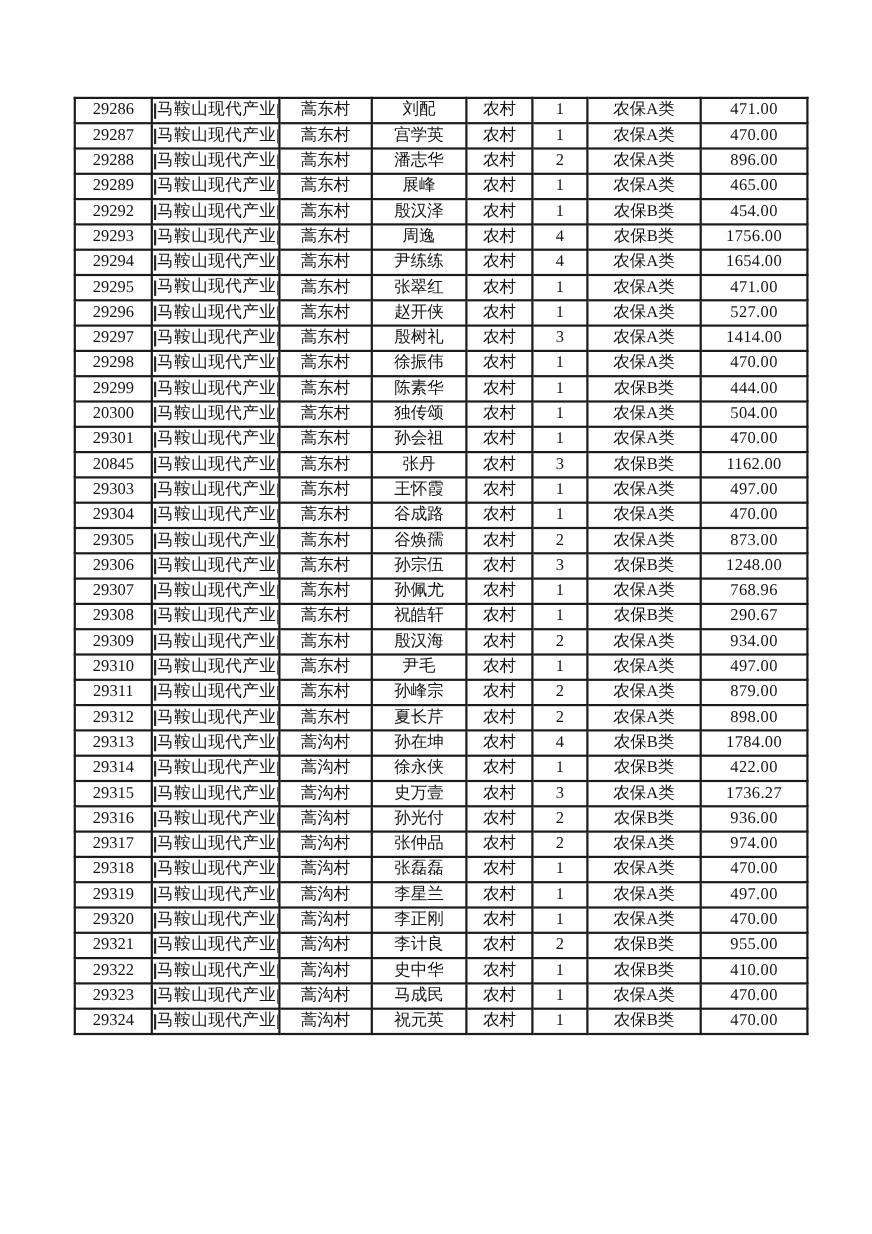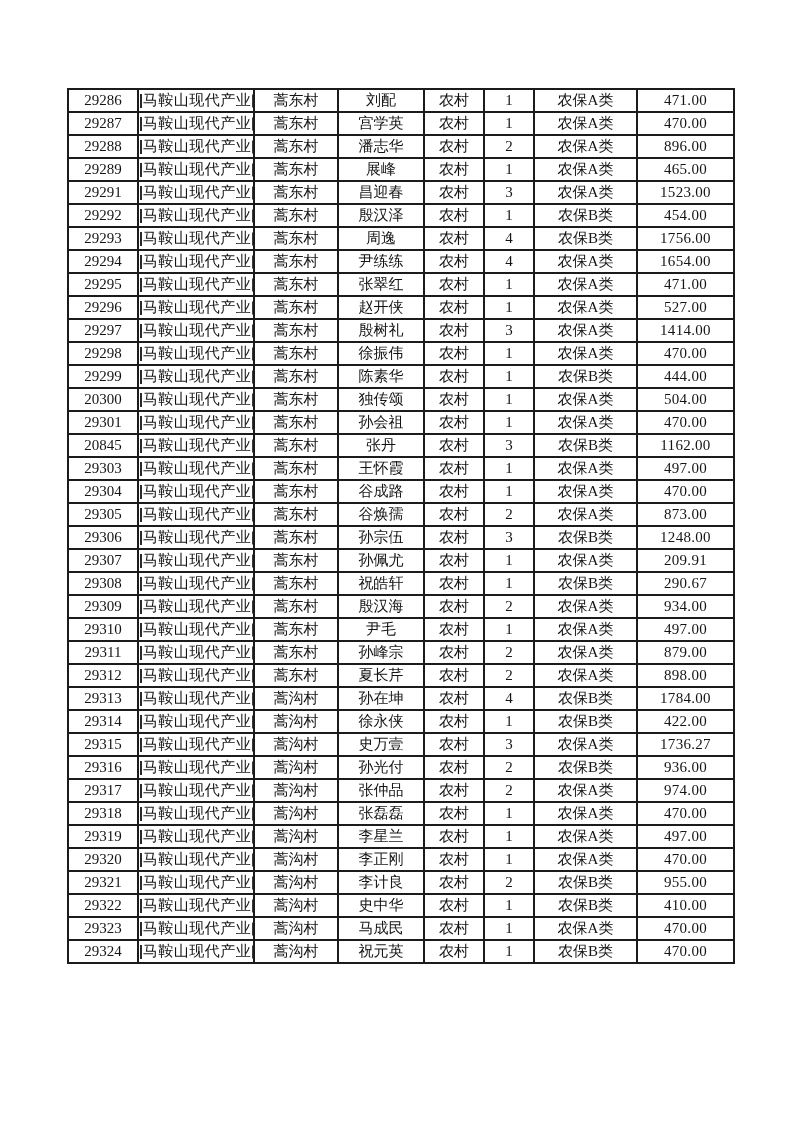--- a/index.html
+++ b/index.html
@@ -121,188 +121,178 @@
           <td class="cell-record-id">29289</td>
           <td class="cell-employer"><span class="clip-text">马鞍山现代产业</span></td>
           <td class="cell-village">蒿东村</td>
           <td class="cell-name">展峰</td>
           <td class="cell-residence-type">农村</td>
           <td class="cell-person-count">1</td>
           <td class="cell-insurance-type">农保A类</td>
           <td class="cell-amount">465.00</td>
         </tr>
         <tr>
-          <td class="cell-record-id">29291</td>
-          <td class="cell-employer"><span class="clip-text">马鞍山现代产业</span></td>
-          <td class="cell-village">蒿东村</td>
-          <td class="cell-name">昌迎春</td>
+          <td class="cell-record-id">29292</td>
+          <td class="cell-employer"><span class="clip-text">马鞍山现代产业</span></td>
+          <td class="cell-village">蒿东村</td>
+          <td class="cell-name">殷汉泽</td>
+          <td class="cell-residence-type">农村</td>
+          <td class="cell-person-count">1</td>
+          <td class="cell-insurance-type">农保B类</td>
+          <td class="cell-amount">454.00</td>
+        </tr>
+        <tr>
+          <td class="cell-record-id">29293</td>
+          <td class="cell-employer"><span class="clip-text">马鞍山现代产业</span></td>
+          <td class="cell-village">蒿东村</td>
+          <td class="cell-name">周逸</td>
+          <td class="cell-residence-type">农村</td>
+          <td class="cell-person-count">4</td>
+          <td class="cell-insurance-type">农保B类</td>
+          <td class="cell-amount">1756.00</td>
+        </tr>
+        <tr>
+          <td class="cell-record-id">29294</td>
+          <td class="cell-employer"><span class="clip-text">马鞍山现代产业</span></td>
+          <td class="cell-village">蒿东村</td>
+          <td class="cell-name">尹练练</td>
+          <td class="cell-residence-type">农村</td>
+          <td class="cell-person-count">4</td>
+          <td class="cell-insurance-type">农保A类</td>
+          <td class="cell-amount">1654.00</td>
+        </tr>
+        <tr>
+          <td class="cell-record-id">29295</td>
+          <td class="cell-employer"><span class="clip-text">马鞍山现代产业</span></td>
+          <td class="cell-village">蒿东村</td>
+          <td class="cell-name">张翠红</td>
+          <td class="cell-residence-type">农村</td>
+          <td class="cell-person-count">1</td>
+          <td class="cell-insurance-type">农保A类</td>
+          <td class="cell-amount">471.00</td>
+        </tr>
+        <tr>
+          <td class="cell-record-id">29296</td>
+          <td class="cell-employer"><span class="clip-text">马鞍山现代产业</span></td>
+          <td class="cell-village">蒿东村</td>
+          <td class="cell-name">赵开侠</td>
+          <td class="cell-residence-type">农村</td>
+          <td class="cell-person-count">1</td>
+          <td class="cell-insurance-type">农保A类</td>
+          <td class="cell-amount">527.00</td>
+        </tr>
+        <tr>
+          <td class="cell-record-id">29297</td>
+          <td class="cell-employer"><span class="clip-text">马鞍山现代产业</span></td>
+          <td class="cell-village">蒿东村</td>
+          <td class="cell-name">殷树礼</td>
           <td class="cell-residence-type">农村</td>
           <td class="cell-person-count">3</td>
           <td class="cell-insurance-type">农保A类</td>
-          <td class="cell-amount">1523.00</td>
-        </tr>
-        <tr>
-          <td class="cell-record-id">29292</td>
-          <td class="cell-employer"><span class="clip-text">马鞍山现代产业</span></td>
-          <td class="cell-village">蒿东村</td>
-          <td class="cell-name">殷汉泽</td>
-          <td class="cell-residence-type">农村</td>
-          <td class="cell-person-count">1</td>
-          <td class="cell-insurance-type">农保B类</td>
-          <td class="cell-amount">454.00</td>
-        </tr>
-        <tr>
-          <td class="cell-record-id">29293</td>
-          <td class="cell-employer"><span class="clip-text">马鞍山现代产业</span></td>
-          <td class="cell-village">蒿东村</td>
-          <td class="cell-name">周逸</td>
-          <td class="cell-residence-type">农村</td>
-          <td class="cell-person-count">4</td>
-          <td class="cell-insurance-type">农保B类</td>
-          <td class="cell-amount">1756.00</td>
-        </tr>
-        <tr>
-          <td class="cell-record-id">29294</td>
-          <td class="cell-employer"><span class="clip-text">马鞍山现代产业</span></td>
-          <td class="cell-village">蒿东村</td>
-          <td class="cell-name">尹练练</td>
-          <td class="cell-residence-type">农村</td>
-          <td class="cell-person-count">4</td>
-          <td class="cell-insurance-type">农保A类</td>
-          <td class="cell-amount">1654.00</td>
-        </tr>
-        <tr>
-          <td class="cell-record-id">29295</td>
-          <td class="cell-employer"><span class="clip-text">马鞍山现代产业</span></td>
-          <td class="cell-village">蒿东村</td>
-          <td class="cell-name">张翠红</td>
-          <td class="cell-residence-type">农村</td>
-          <td class="cell-person-count">1</td>
-          <td class="cell-insurance-type">农保A类</td>
-          <td class="cell-amount">471.00</td>
-        </tr>
-        <tr>
-          <td class="cell-record-id">29296</td>
-          <td class="cell-employer"><span class="clip-text">马鞍山现代产业</span></td>
-          <td class="cell-village">蒿东村</td>
-          <td class="cell-name">赵开侠</td>
-          <td class="cell-residence-type">农村</td>
-          <td class="cell-person-count">1</td>
-          <td class="cell-insurance-type">农保A类</td>
-          <td class="cell-amount">527.00</td>
-        </tr>
-        <tr>
-          <td class="cell-record-id">29297</td>
-          <td class="cell-employer"><span class="clip-text">马鞍山现代产业</span></td>
-          <td class="cell-village">蒿东村</td>
-          <td class="cell-name">殷树礼</td>
+          <td class="cell-amount">1414.00</td>
+        </tr>
+        <tr>
+          <td class="cell-record-id">29298</td>
+          <td class="cell-employer"><span class="clip-text">马鞍山现代产业</span></td>
+          <td class="cell-village">蒿东村</td>
+          <td class="cell-name">徐振伟</td>
+          <td class="cell-residence-type">农村</td>
+          <td class="cell-person-count">1</td>
+          <td class="cell-insurance-type">农保A类</td>
+          <td class="cell-amount">470.00</td>
+        </tr>
+        <tr>
+          <td class="cell-record-id">29299</td>
+          <td class="cell-employer"><span class="clip-text">马鞍山现代产业</span></td>
+          <td class="cell-village">蒿东村</td>
+          <td class="cell-name">陈素华</td>
+          <td class="cell-residence-type">农村</td>
+          <td class="cell-person-count">1</td>
+          <td class="cell-insurance-type">农保B类</td>
+          <td class="cell-amount">444.00</td>
+        </tr>
+        <tr>
+          <td class="cell-record-id">20300</td>
+          <td class="cell-employer"><span class="clip-text">马鞍山现代产业</span></td>
+          <td class="cell-village">蒿东村</td>
+          <td class="cell-name">独传颂</td>
+          <td class="cell-residence-type">农村</td>
+          <td class="cell-person-count">1</td>
+          <td class="cell-insurance-type">农保A类</td>
+          <td class="cell-amount">504.00</td>
+        </tr>
+        <tr>
+          <td class="cell-record-id">29301</td>
+          <td class="cell-employer"><span class="clip-text">马鞍山现代产业</span></td>
+          <td class="cell-village">蒿东村</td>
+          <td class="cell-name">孙会祖</td>
+          <td class="cell-residence-type">农村</td>
+          <td class="cell-person-count">1</td>
+          <td class="cell-insurance-type">农保A类</td>
+          <td class="cell-amount">470.00</td>
+        </tr>
+        <tr>
+          <td class="cell-record-id">20845</td>
+          <td class="cell-employer"><span class="clip-text">马鞍山现代产业</span></td>
+          <td class="cell-village">蒿东村</td>
+          <td class="cell-name">张丹</td>
           <td class="cell-residence-type">农村</td>
           <td class="cell-person-count">3</td>
-          <td class="cell-insurance-type">农保A类</td>
-          <td class="cell-amount">1414.00</td>
-        </tr>
-        <tr>
-          <td class="cell-record-id">29298</td>
-          <td class="cell-employer"><span class="clip-text">马鞍山现代产业</span></td>
-          <td class="cell-village">蒿东村</td>
-          <td class="cell-name">徐振伟</td>
-          <td class="cell-residence-type">农村</td>
-          <td class="cell-person-count">1</td>
-          <td class="cell-insurance-type">农保A类</td>
-          <td class="cell-amount">470.00</td>
-        </tr>
-        <tr>
-          <td class="cell-record-id">29299</td>
-          <td class="cell-employer"><span class="clip-text">马鞍山现代产业</span></td>
-          <td class="cell-village">蒿东村</td>
-          <td class="cell-name">陈素华</td>
-          <td class="cell-residence-type">农村</td>
-          <td class="cell-person-count">1</td>
-          <td class="cell-insurance-type">农保B类</td>
-          <td class="cell-amount">444.00</td>
-        </tr>
-        <tr>
-          <td class="cell-record-id">20300</td>
-          <td class="cell-employer"><span class="clip-text">马鞍山现代产业</span></td>
-          <td class="cell-village">蒿东村</td>
-          <td class="cell-name">独传颂</td>
-          <td class="cell-residence-type">农村</td>
-          <td class="cell-person-count">1</td>
-          <td class="cell-insurance-type">农保A类</td>
-          <td class="cell-amount">504.00</td>
-        </tr>
-        <tr>
-          <td class="cell-record-id">29301</td>
-          <td class="cell-employer"><span class="clip-text">马鞍山现代产业</span></td>
-          <td class="cell-village">蒿东村</td>
-          <td class="cell-name">孙会祖</td>
-          <td class="cell-residence-type">农村</td>
-          <td class="cell-person-count">1</td>
-          <td class="cell-insurance-type">农保A类</td>
-          <td class="cell-amount">470.00</td>
-        </tr>
-        <tr>
-          <td class="cell-record-id">20845</td>
-          <td class="cell-employer"><span class="clip-text">马鞍山现代产业</span></td>
-          <td class="cell-village">蒿东村</td>
-          <td class="cell-name">张丹</td>
+          <td class="cell-insurance-type">农保B类</td>
+          <td class="cell-amount">1162.00</td>
+        </tr>
+        <tr>
+          <td class="cell-record-id">29303</td>
+          <td class="cell-employer"><span class="clip-text">马鞍山现代产业</span></td>
+          <td class="cell-village">蒿东村</td>
+          <td class="cell-name">王怀霞</td>
+          <td class="cell-residence-type">农村</td>
+          <td class="cell-person-count">1</td>
+          <td class="cell-insurance-type">农保A类</td>
+          <td class="cell-amount">497.00</td>
+        </tr>
+        <tr>
+          <td class="cell-record-id">29304</td>
+          <td class="cell-employer"><span class="clip-text">马鞍山现代产业</span></td>
+          <td class="cell-village">蒿东村</td>
+          <td class="cell-name">谷成路</td>
+          <td class="cell-residence-type">农村</td>
+          <td class="cell-person-count">1</td>
+          <td class="cell-insurance-type">农保A类</td>
+          <td class="cell-amount">470.00</td>
+        </tr>
+        <tr>
+          <td class="cell-record-id">29305</td>
+          <td class="cell-employer"><span class="clip-text">马鞍山现代产业</span></td>
+          <td class="cell-village">蒿东村</td>
+          <td class="cell-name">谷焕孺</td>
+          <td class="cell-residence-type">农村</td>
+          <td class="cell-person-count">2</td>
+          <td class="cell-insurance-type">农保A类</td>
+          <td class="cell-amount">873.00</td>
+        </tr>
+        <tr>
+          <td class="cell-record-id">29306</td>
+          <td class="cell-employer"><span class="clip-text">马鞍山现代产业</span></td>
+          <td class="cell-village">蒿东村</td>
+          <td class="cell-name">孙宗伍</td>
           <td class="cell-residence-type">农村</td>
           <td class="cell-person-count">3</td>
           <td class="cell-insurance-type">农保B类</td>
-          <td class="cell-amount">1162.00</td>
-        </tr>
-        <tr>
-          <td class="cell-record-id">29303</td>
-          <td class="cell-employer"><span class="clip-text">马鞍山现代产业</span></td>
-          <td class="cell-village">蒿东村</td>
-          <td class="cell-name">王怀霞</td>
-          <td class="cell-residence-type">农村</td>
-          <td class="cell-person-count">1</td>
-          <td class="cell-insurance-type">农保A类</td>
-          <td class="cell-amount">497.00</td>
-        </tr>
-        <tr>
-          <td class="cell-record-id">29304</td>
-          <td class="cell-employer"><span class="clip-text">马鞍山现代产业</span></td>
-          <td class="cell-village">蒿东村</td>
-          <td class="cell-name">谷成路</td>
-          <td class="cell-residence-type">农村</td>
-          <td class="cell-person-count">1</td>
-          <td class="cell-insurance-type">农保A类</td>
-          <td class="cell-amount">470.00</td>
-        </tr>
-        <tr>
-          <td class="cell-record-id">29305</td>
-          <td class="cell-employer"><span class="clip-text">马鞍山现代产业</span></td>
-          <td class="cell-village">蒿东村</td>
-          <td class="cell-name">谷焕孺</td>
-          <td class="cell-residence-type">农村</td>
-          <td class="cell-person-count">2</td>
-          <td class="cell-insurance-type">农保A类</td>
-          <td class="cell-amount">873.00</td>
-        </tr>
-        <tr>
-          <td class="cell-record-id">29306</td>
-          <td class="cell-employer"><span class="clip-text">马鞍山现代产业</span></td>
-          <td class="cell-village">蒿东村</td>
-          <td class="cell-name">孙宗伍</td>
-          <td class="cell-residence-type">农村</td>
-          <td class="cell-person-count">3</td>
-          <td class="cell-insurance-type">农保B类</td>
           <td class="cell-amount">1248.00</td>
         </tr>
         <tr>
           <td class="cell-record-id">29307</td>
           <td class="cell-employer"><span class="clip-text">马鞍山现代产业</span></td>
           <td class="cell-village">蒿东村</td>
           <td class="cell-name">孙佩尤</td>
           <td class="cell-residence-type">农村</td>
           <td class="cell-person-count">1</td>
           <td class="cell-insurance-type">农保A类</td>
-          <td class="cell-amount">209.91</td>
+          <td class="cell-amount">768.96</td>
         </tr>
         <tr>
           <td class="cell-record-id">29308</td>
           <td class="cell-employer"><span class="clip-text">马鞍山现代产业</span></td>
           <td class="cell-village">蒿东村</td>
           <td class="cell-name">祝皓轩</td>
           <td class="cell-residence-type">农村</td>
           <td class="cell-person-count">1</td>
           <td class="cell-insurance-type">农保B类</td>
           <td class="cell-amount">290.67</td>

